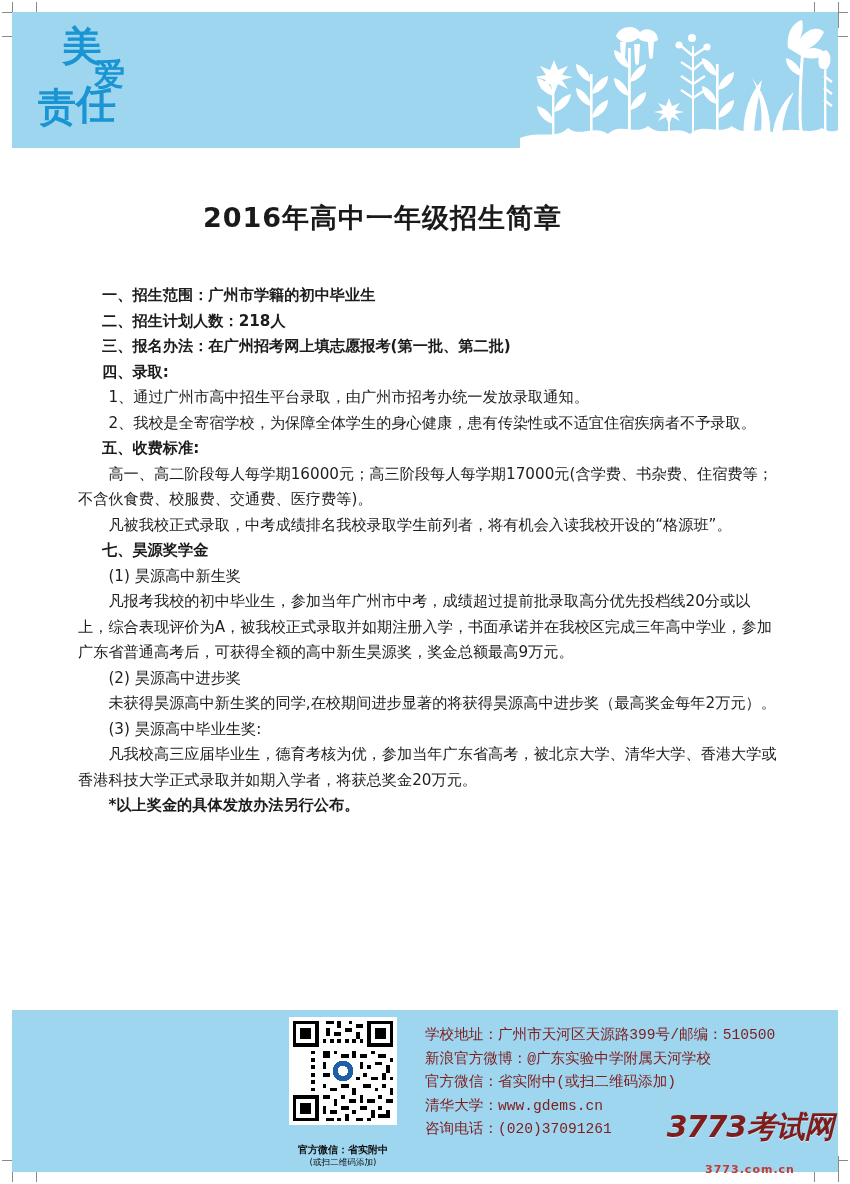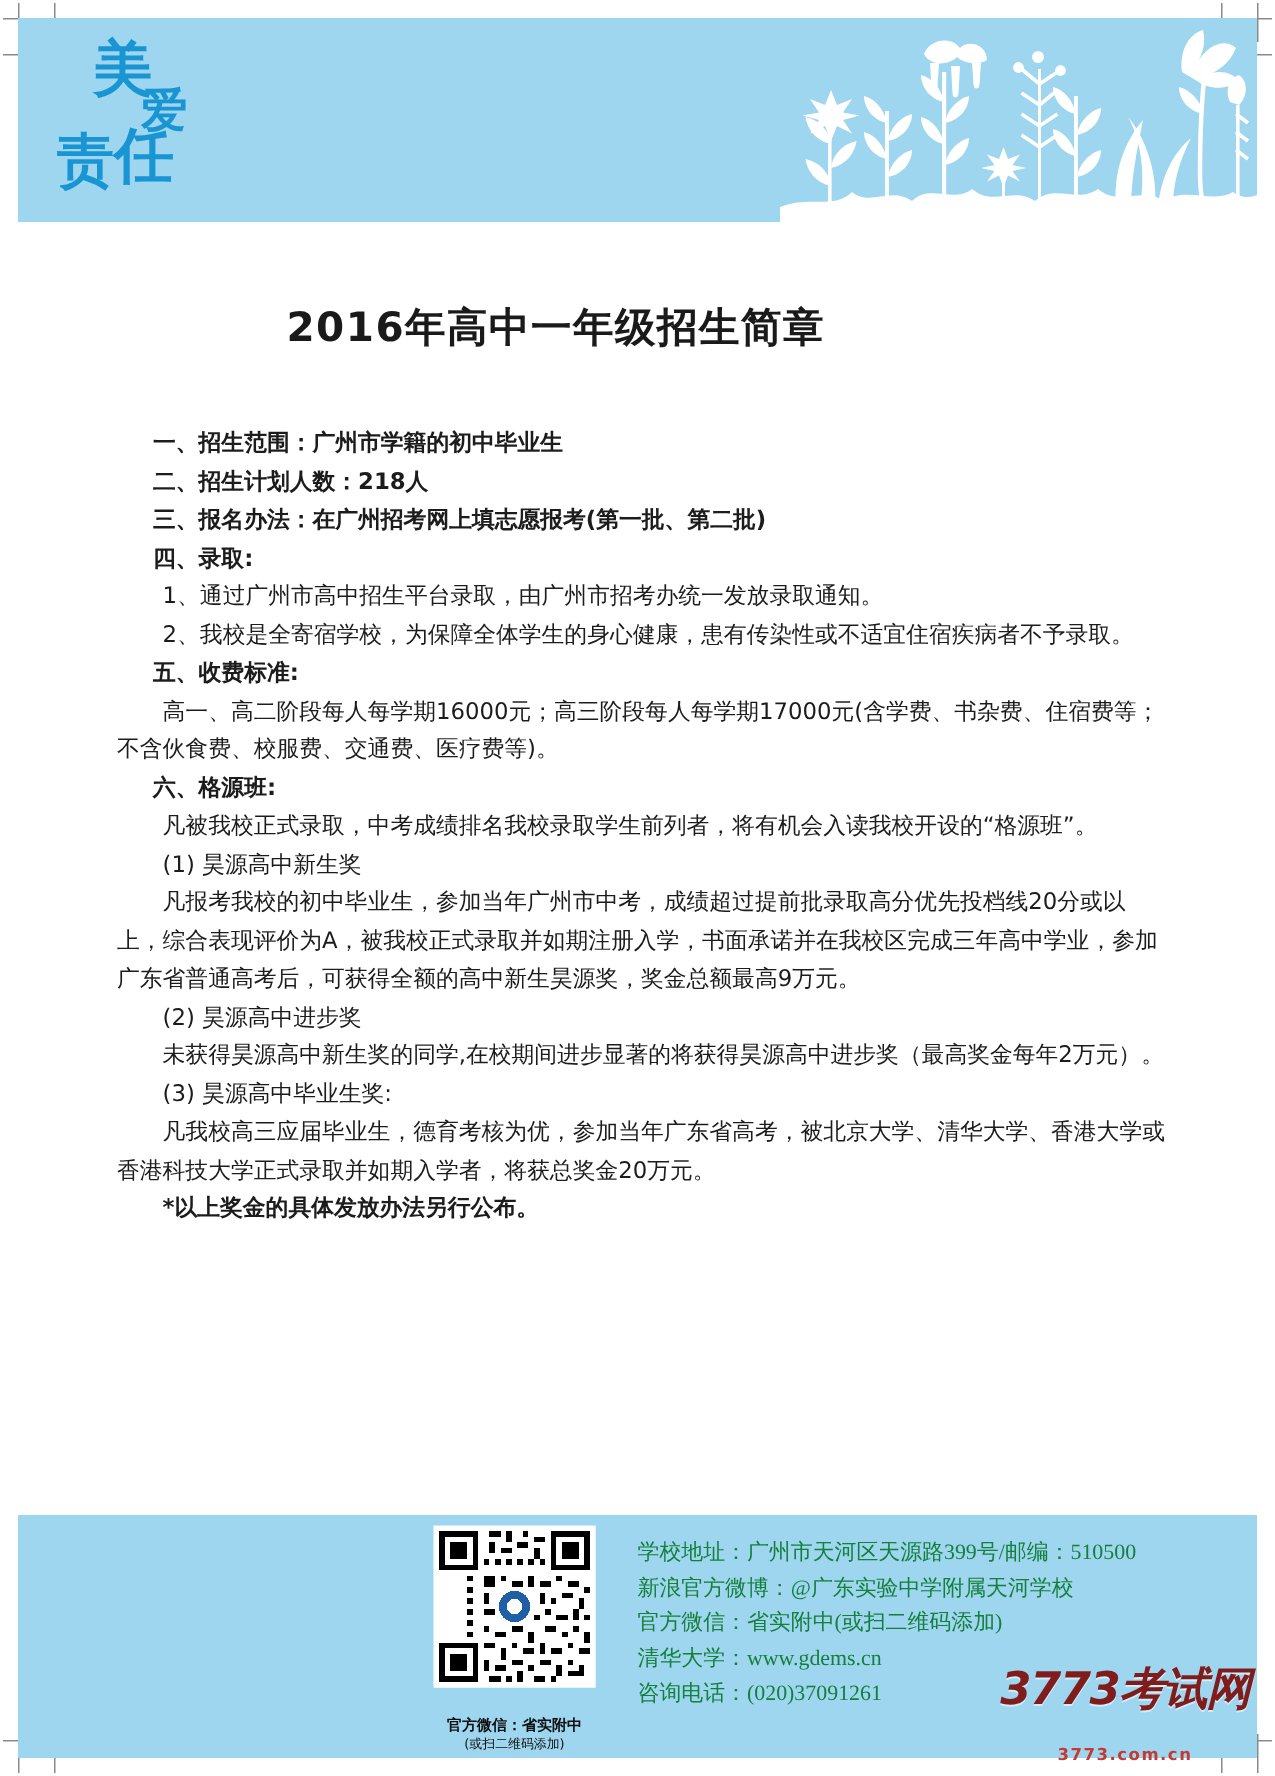--- a/index.html
+++ b/index.html
@@ -60,21 +60,21 @@
     left: 520px;
     top: 12px;
     width: 318px;
     height: 158px;
     pointer-events: none;
   }
 
   
   .doc-title {
     position: absolute;
-    left: 4px;
+    left: 16px;
     top: 200px;
     width: 733px;
     text-align: center;
     font-size: 27px;
     font-weight: bold;
     color: #1a1a1a;
     letter-spacing: 1px;
     font-family: "DejaVu Sans", "Liberation Sans", sans-serif;
   }
 
@@ -130,22 +130,22 @@
     color: #101010;
     font-family: "DejaVu Sans", "Liberation Sans", sans-serif;
   }
   .contact {
     position: absolute;
     left: 425px;
     top: 1024px;
     width: 400px;
     font-size: 14.6px;
     line-height: 23.6px;
-    color: #15803d;
-    font-family: Liberation Serif, serif;
+    color: #7f1d1d;
+    font-family: Liberation Mono, monospace;
   }
   .contact p { margin: 0; }
 
   
   .watermark {
     position: absolute;
     left: 660px;
     top: 1112px;
     width: 180px;
     text-align: center;
@@ -264,22 +264,22 @@
 
   <div class="body-wrap" id="body-wrap">
       <p class="ln head"><span class="lead">一、招生范围：</span><span>广州市学籍的初中毕业生</span></p>
       <p class="ln head"><span class="lead">二、招生计划人数：</span><span>218人</span></p>
       <p class="ln head"><span class="lead">三、报名办法：</span><span>在广州招考网上填志愿报考(第一批、第二批)</span></p>
       <p class="ln head"><span class="lead">四、录取:</span></p>
       <p class="ln indent"><span>1、通过广州市高中招生平台录取，由广州市招考办统一发放录取通知。</span></p>
       <p class="ln indent"><span>2、我校是全寄宿学校，为保障全体学生的身心健康，患有传染性或不适宜住宿疾病者不予录取。</span></p>
       <p class="ln head"><span class="lead">五、收费标准:</span></p>
       <p class="ln indent"><span>高一、高二阶段每人每学期16000元；高三阶段每人每学期17000元(含学费、书杂费、住宿费等；不含伙食费、校服费、交通费、医疗费等)。</span></p>
-      <p class="ln head"><span class="lead">六、格源班:</span></p>
       <p class="ln indent"><span>凡被我校正式录取，中考成绩排名我校录取学生前列者，将有机会入读我校开设的“格源班”。</span></p>
+      <p class="ln head"><span class="lead">七、昊源奖学金</span></p>
       <p class="ln indent"><span>(1) 昊源高中新生奖</span></p>
       <p class="ln indent"><span>凡报考我校的初中毕业生，参加当年广州市中考，成绩超过提前批录取高分优先投档线20分或以上，综合表现评价为A，被我校正式录取并如期注册入学，书面承诺并在我校区完成三年高中学业，参加广东省普通高考后，可获得全额的高中新生昊源奖，奖金总额最高9万元。</span></p>
       <p class="ln indent"><span>(2) 昊源高中进步奖</span></p>
       <p class="ln indent"><span>未获得昊源高中新生奖的同学,在校期间进步显著的将获得昊源高中进步奖（最高奖金每年2万元）。</span></p>
       <p class="ln indent"><span>(3) 昊源高中毕业生奖:</span></p>
       <p class="ln indent"><span>凡我校高三应届毕业生，德育考核为优，参加当年广东省高考，被北京大学、清华大学、香港大学或香港科技大学正式录取并如期入学者，将获总奖金20万元。</span></p>
       <p class="ln bold-note"><span>*以上奖金的具体发放办法另行公布。</span></p>
     </div>
 
   <div class="footer-band"></div>

